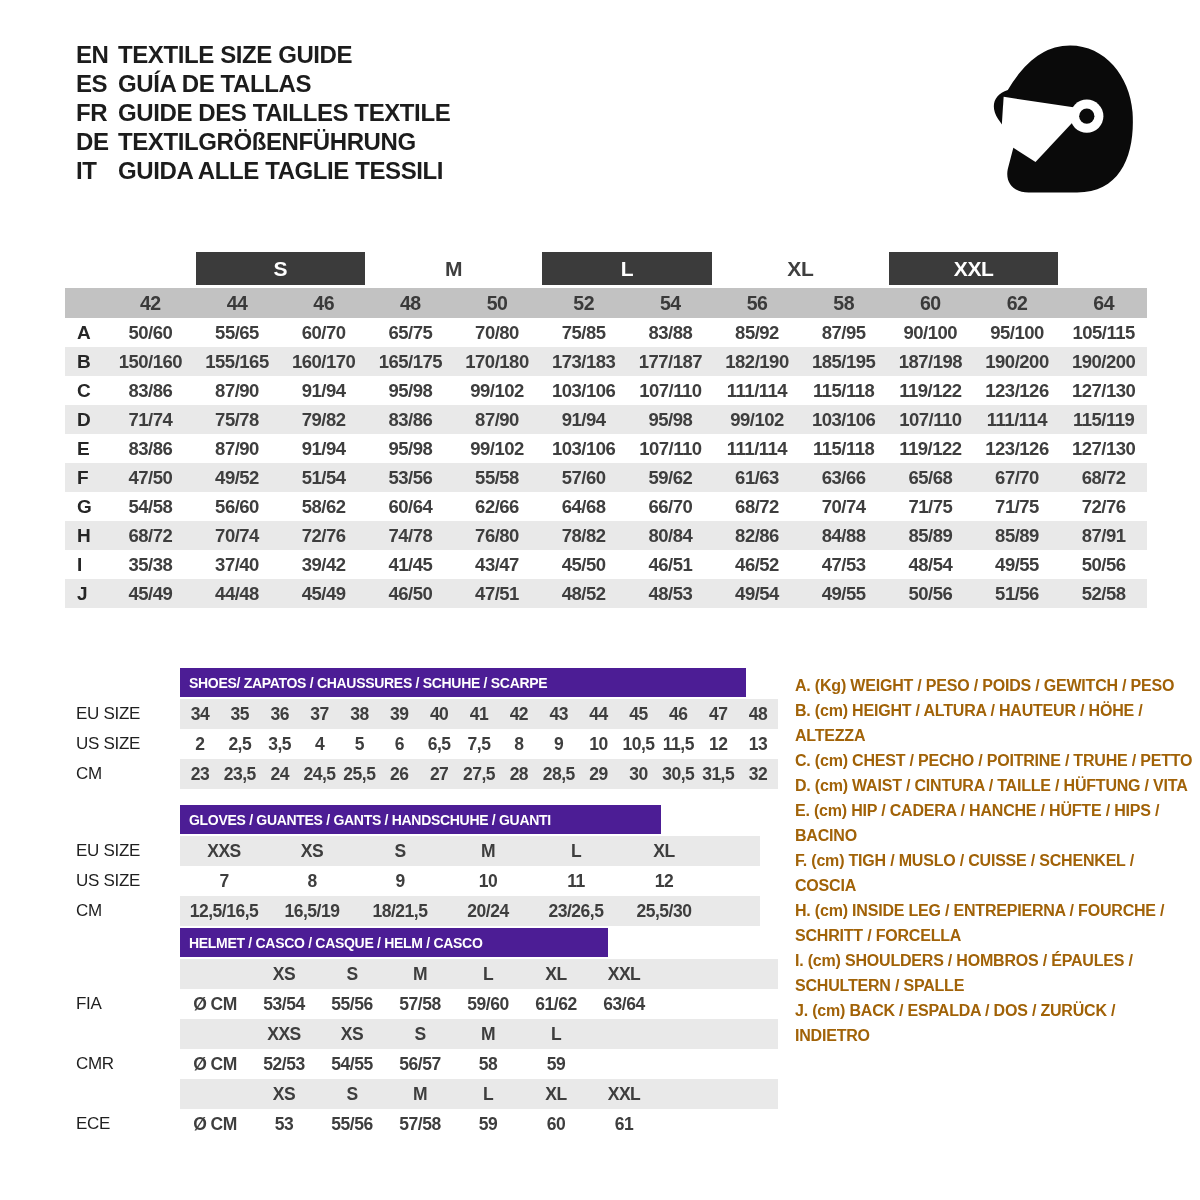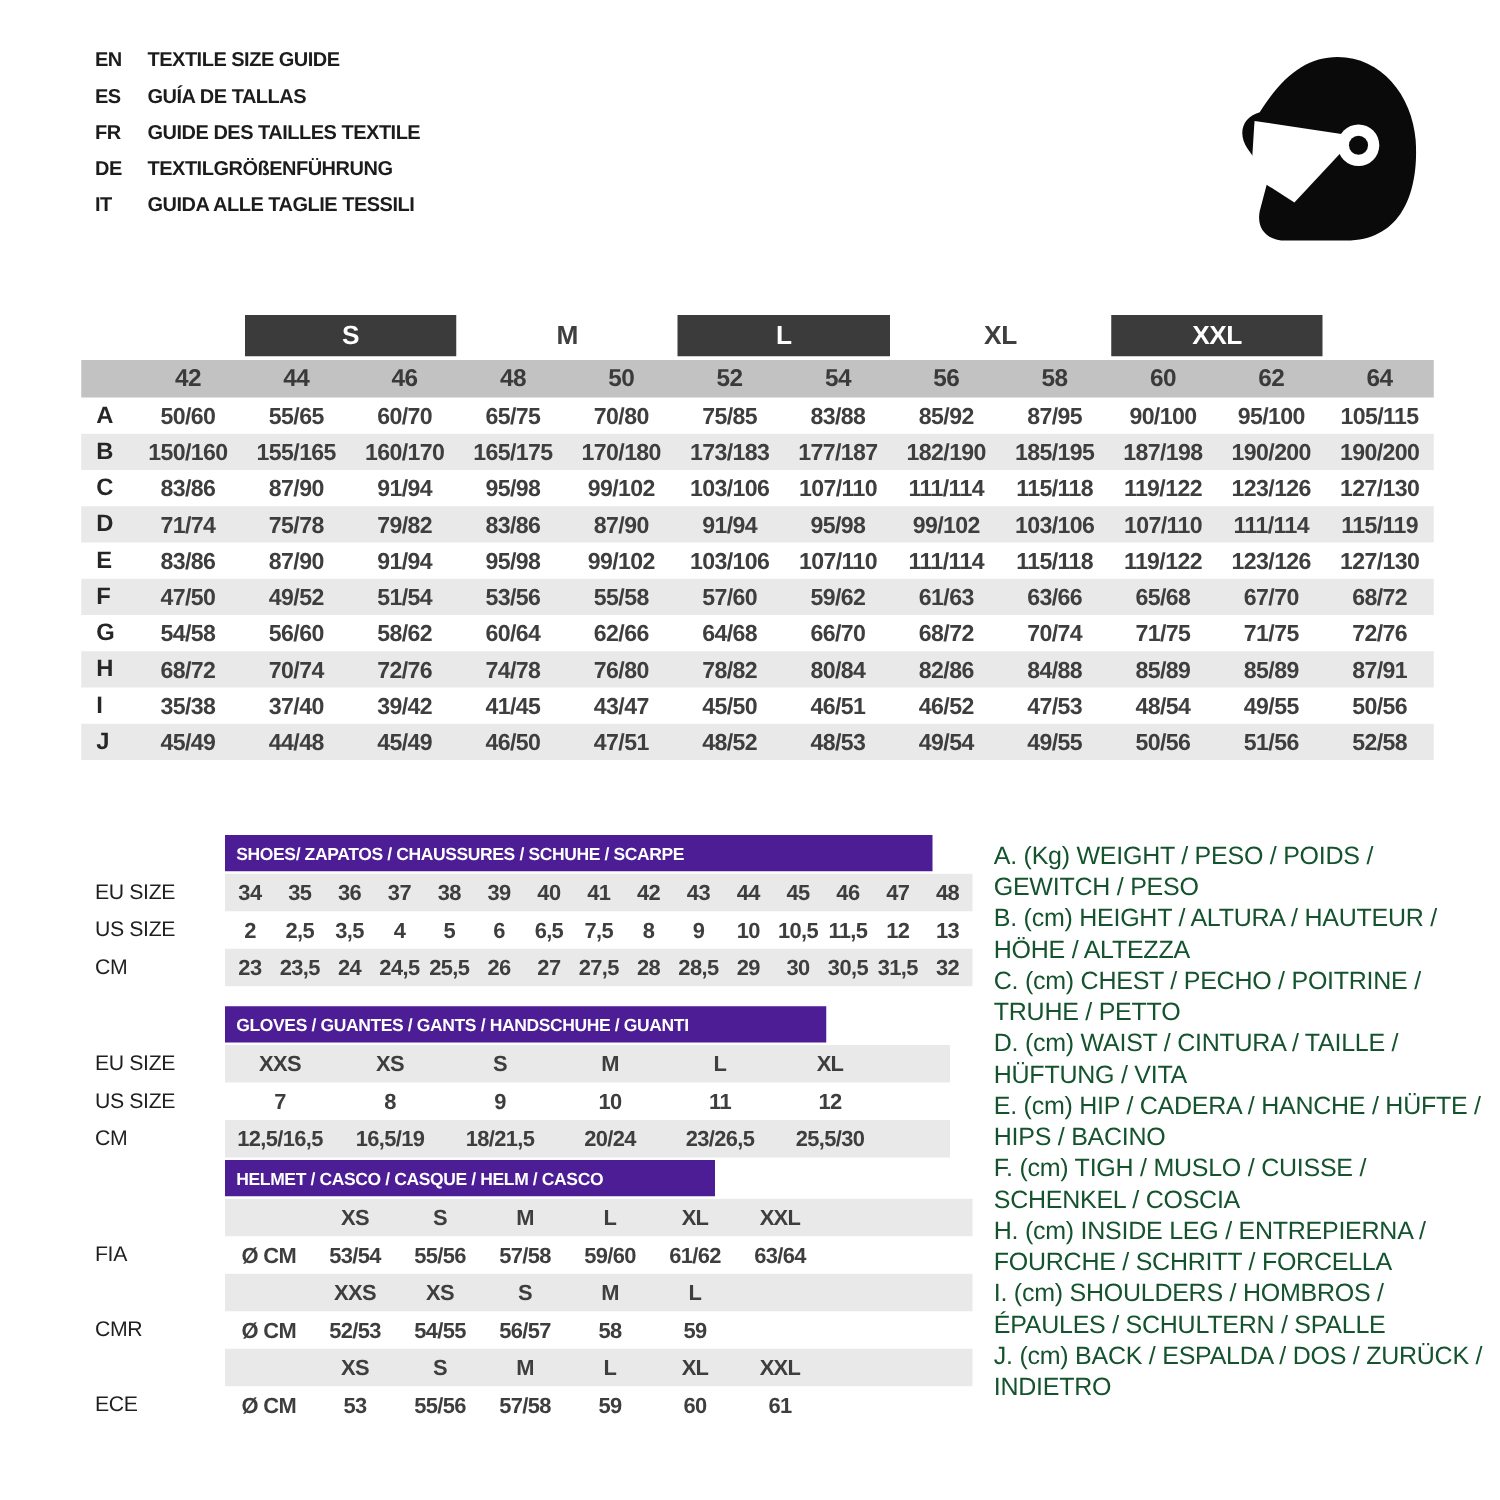--- a/index.html
+++ b/index.html
@@ -2,21 +2,21 @@
 <html><head>
 <meta charset="utf-8">
 <style>
   *{margin:0;padding:0;box-sizing:border-box}
   html,body{background:#fff}
   body{font-family:"Liberation Sans",sans-serif;color:#333}
   .page{position:relative;width:1200px;height:1200px;background:#fff;overflow:hidden}
 
   
   .langs{position:absolute;left:76px;top:40px}
-  .lang-row{display:flex;height:29px;align-items:flex-start;font-weight:700;font-size:16px;letter-spacing:-0.4px;color:#1c1c1c}
+  .lang-row{display:flex;height:29px;align-items:center;font-weight:700;font-size:24px;letter-spacing:-0.4px;color:#1c1c1c}
   .lang-code{width:42px}
 
   
   .helmet-wrap{position:absolute;left:982px;top:40px;width:168px;height:158px}
 
   
   .main-table{position:absolute;left:65px;top:252px;width:1082px}
   .grid{display:grid;grid-template-columns:42px repeat(12,1fr)}
   .group-row{height:33px;margin-bottom:3px}
   .size-group{display:flex;align-items:center;justify-content:center;font-weight:700;font-size:21px;color:#3f3f3f;letter-spacing:-0.4px}
@@ -28,33 +28,33 @@
   .cell{display:flex;align-items:center;justify-content:center;font-weight:700;font-size:18.5px;color:#3e3e3e;letter-spacing:-0.5px}
   .letter-cell{justify-content:flex-start;padding-left:12px;color:#262626;font-size:19px}
 
   
   .bottom-left{position:absolute;left:76px;top:668px;width:706px}
   .sec{margin-bottom:16px}
   .sec.gloves-sec{margin-bottom:2px}
   .bar{background:#4c1d95;color:#fff;font-weight:700;font-size:14px;letter-spacing:-0.3px;height:29px;display:flex;align-items:center;padding-left:9px;margin-left:104px;margin-bottom:2px}
   .bar.shoes{width:566px}
   .bar.gloves{width:481px}
-  .bar.helmet{width:392px}
+  .bar.helmet{width:428px}
   .brow{display:flex;height:30px}
   .blabel{width:104px;display:flex;align-items:center;font-weight:400;font-size:17px;color:#1f1f1f;letter-spacing:-0.3px}
   .bcontent{display:grid;height:30px}
   .stripe{background:#e9e9e9}
   .shoes-grid{width:598px;grid-template-columns:repeat(15,1fr)}
   .gloves-grid{width:580px;grid-template-columns:repeat(6,88px)}
   .helmet-grid{width:598px;grid-template-columns:70px repeat(6,68px)}
   .bcell{display:flex;align-items:center;justify-content:center;font-weight:700;font-size:17.5px;color:#3e3e3e;letter-spacing:-0.5px}
 
   
   .legend{position:absolute;left:795px;top:673px;width:398px}
-  .legend-line{font-weight:400;font-size:20px;line-height:25px;color:#14532d;letter-spacing:-0.2px}
+  .legend-line{font-weight:700;font-size:16px;line-height:25px;color:#a16207;letter-spacing:-0.2px}
 </style>
 </head>
 <body>
 
 <div class="page">
 
   <div class="langs" id="languages">
       <div class="lang-row">
         <div class="lang-code">EN</div>
         <div class="lang-text">TEXTILE SIZE GUIDE</div>

